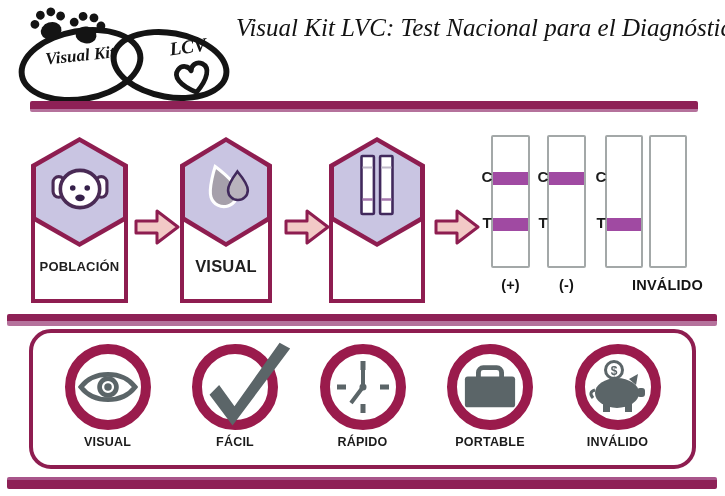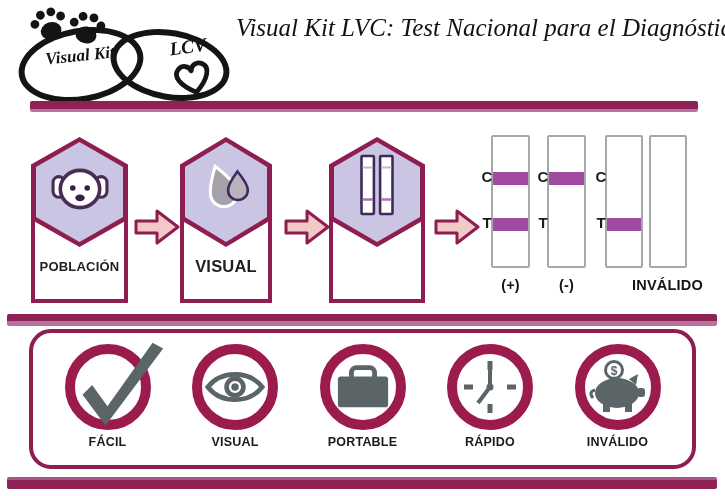--- a/index.html
+++ b/index.html
@@ -198,57 +198,57 @@
   <div class="cap" style="left:489px;width:43px;">(+)</div>
   <div class="cap" style="left:545px;width:43px;">(-)</div>
   <div class="cap" style="left:620px;width:95px;">INVÁLIDO</div>
 
   <div class="bar mid-bar"></div>
 
   <div class="panel">
 
     <div class="feat">
       <div class="ring">
-        <svg class="check-svg" width="96" height="102" viewBox="0 0 100 100">
-          <path d="M12 58 L36 90 L96 10 L85 4 L38 70 L22 48 Z" fill="#5b6568"></path>
-        </svg>
-      </div>
-      <div class="feat-label">FÁCIL</div>
-    </div>
-
-    <div class="feat">
-      <div class="ring">
         <svg width="60" height="40" viewBox="0 0 64 42">
           <path d="M3 21 C17 3 47 3 61 21 C47 39 17 39 3 21 Z" fill="#fff" stroke="#5b6568" stroke-width="5"></path>
           <circle cx="32" cy="21" r="9" fill="none" stroke="#5b6568" stroke-width="5"></circle>
           <circle cx="32" cy="21" r="4" fill="#5b6568"></circle>
         </svg>
       </div>
       <div class="feat-label">VISUAL</div>
     </div>
 
     <div class="feat">
       <div class="ring">
-        <svg width="56" height="46" viewBox="0 0 58 46">
-          <rect x="17" y="3" width="24" height="16" rx="5" fill="none" stroke="#5b6568" stroke-width="5"></rect>
-          <rect x="3" y="12" width="52" height="32" rx="3" fill="#5b6568"></rect>
-        </svg>
-      </div>
-      <div class="feat-label">PORTABLE</div>
+        <svg class="check-svg" width="96" height="102" viewBox="0 0 100 100">
+          <path d="M12 58 L36 90 L96 10 L85 4 L38 70 L22 48 Z" fill="#5b6568"></path>
+        </svg>
+      </div>
+      <div class="feat-label">FÁCIL</div>
     </div>
 
     <div class="feat">
       <div class="ring">
         <svg width="58" height="58" viewBox="0 0 58 58">
           <path d="M29 3 v9 M29 46 v9 M3 29 h9 M46 29 h9" stroke="#5b6568" stroke-width="5"></path>
           <path d="M29 29 V9 M29 29 L17 45" stroke="#5b6568" stroke-width="4"></path>
           <circle cx="29" cy="29" r="3.5" fill="#5b6568"></circle>
         </svg>
       </div>
       <div class="feat-label">RÁPIDO</div>
+    </div>
+
+    <div class="feat">
+      <div class="ring">
+        <svg width="56" height="46" viewBox="0 0 58 46">
+          <rect x="17" y="3" width="24" height="16" rx="5" fill="none" stroke="#5b6568" stroke-width="5"></rect>
+          <rect x="3" y="12" width="52" height="32" rx="3" fill="#5b6568"></rect>
+        </svg>
+      </div>
+      <div class="feat-label">PORTABLE</div>
     </div>
 
     <div class="feat">
       <div class="ring">
         <svg width="62" height="54" viewBox="0 0 62 54">
           <rect x="16" y="42" width="7" height="10" fill="#5b6568"></rect>
           <rect x="38" y="42" width="7" height="10" fill="#5b6568"></rect>
           <ellipse cx="30" cy="33" rx="22" ry="15" fill="#5b6568"></ellipse>
           <path d="M42 19 L51 14 L49 25 Z" fill="#5b6568"></path>
           <rect x="50" y="28" width="8" height="9" rx="3" fill="#5b6568"></rect>

